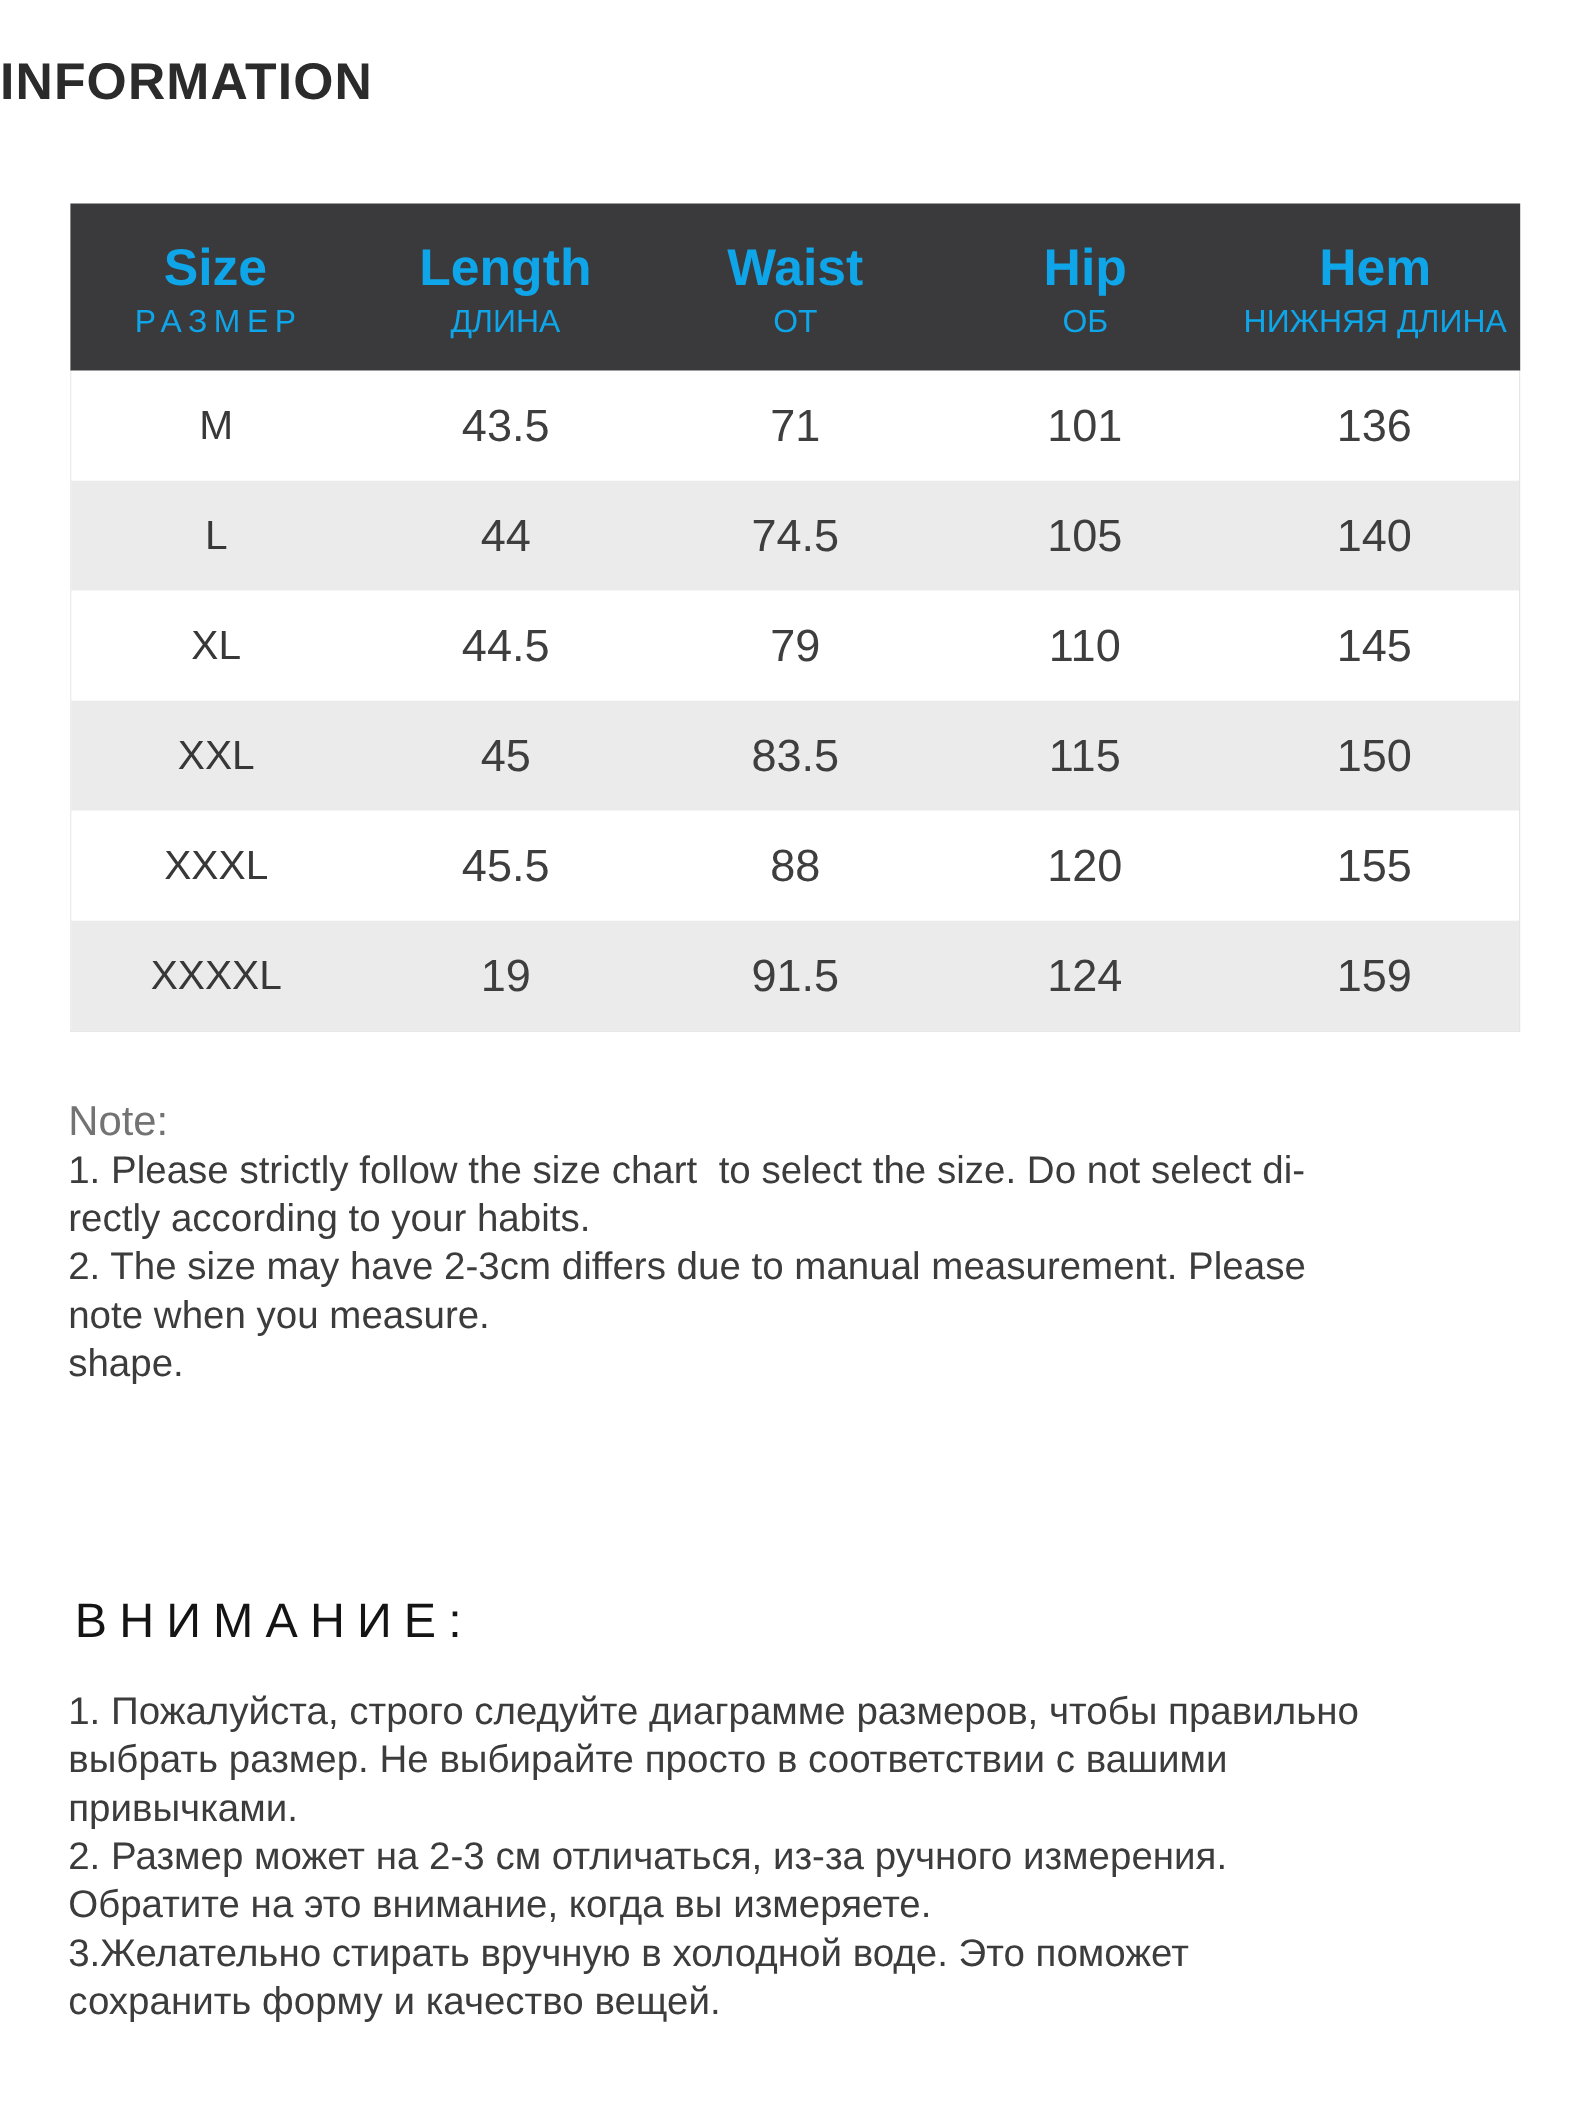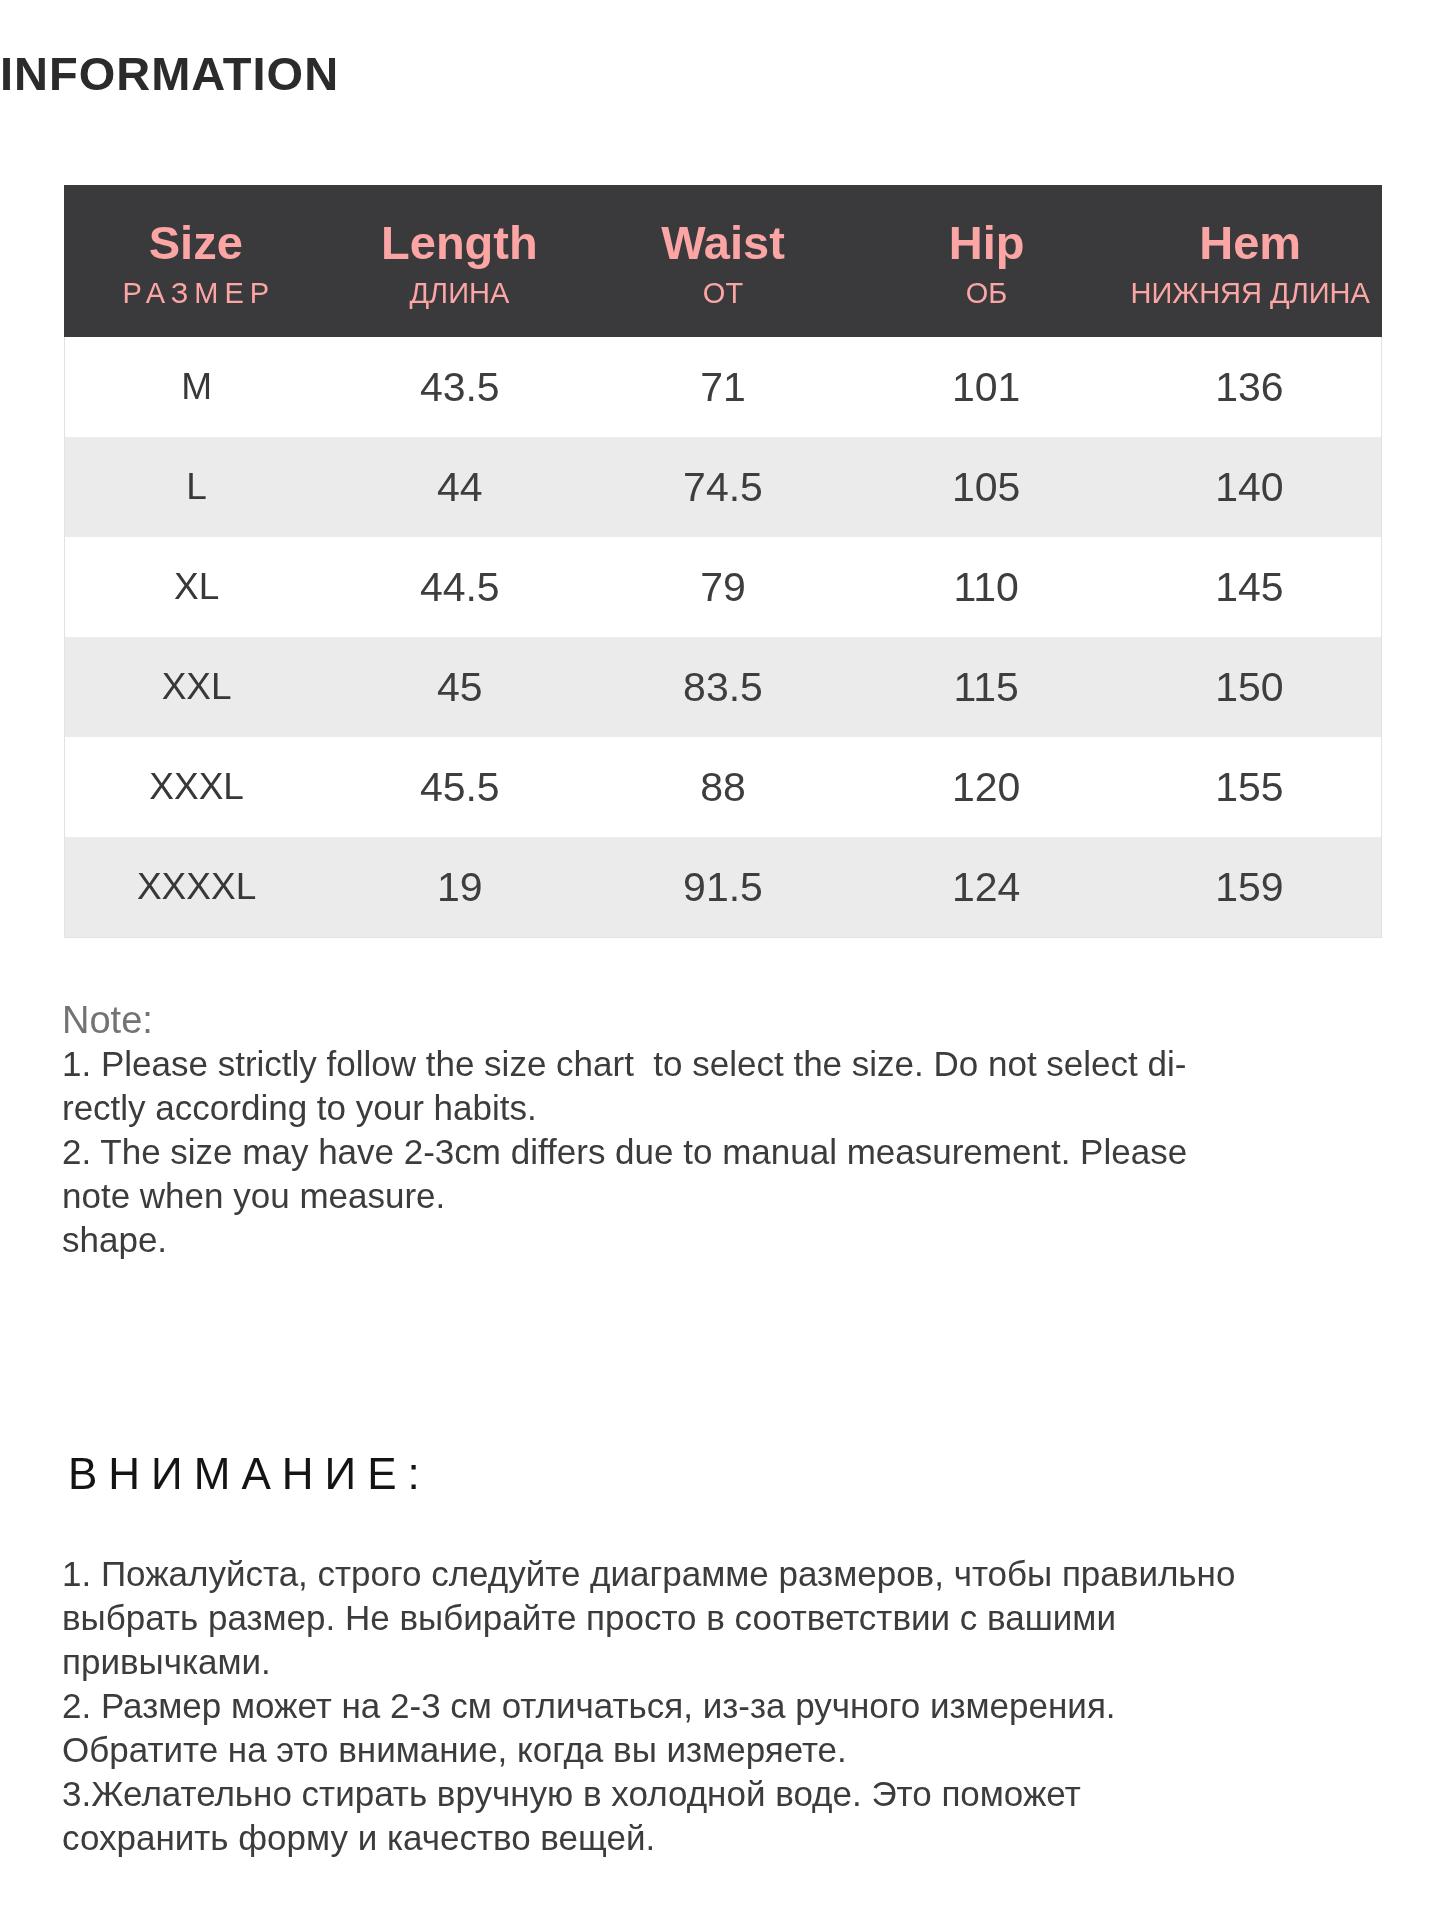--- a/index.html
+++ b/index.html
@@ -17,21 +17,21 @@
     font-size:47px; font-weight:700; letter-spacing:1px;
     color:#2b2b2b;
   }
 
   
   .size-table {
     position:absolute; top:185px; left:64px; width:1318px;
   }
   .thead {
     display:grid; grid-template-columns:repeat(5,1fr);
-    background:#3a3a3c; color:#fca5a5;
+    background:#3a3a3c; color:#0ea5e9;
     height:152px;
   }
   .th {
     display:flex; flex-direction:column; align-items:center; justify-content:center;
     gap:13px; padding-top:4px;
   }
   .th-en { font-size:47px; font-weight:700; line-height:1; }
   .th-ru { font-size:29px; font-weight:400; line-height:1; }
   .th-ru.sp { letter-spacing:6px; padding-left:6px; }
   .tbody { border:1px solid #e2e2e2; border-top:none; }
@@ -52,21 +52,21 @@
   .note-lines { }
   .note-line {
     font-size:35px; line-height:44px; color:#3c3c3c;
     white-space:pre-wrap;
   }
 
   .note-ru { position:absolute; top:1452px; left:62px; width:1330px; }
   .note-ru .note-heading {
     font-size:44px; letter-spacing:11px; padding-left:6px; color:#141414;
   }
-  .note-ru .note-lines { margin-top:56px; }
+  .note-ru .note-lines { margin-top:38px; }
 </style>
 </head>
 <body>
 
 <div class="page">
 
   <h1 class="title">INFORMATION</h1>
 
   <div class="size-table">
     <div class="thead">

